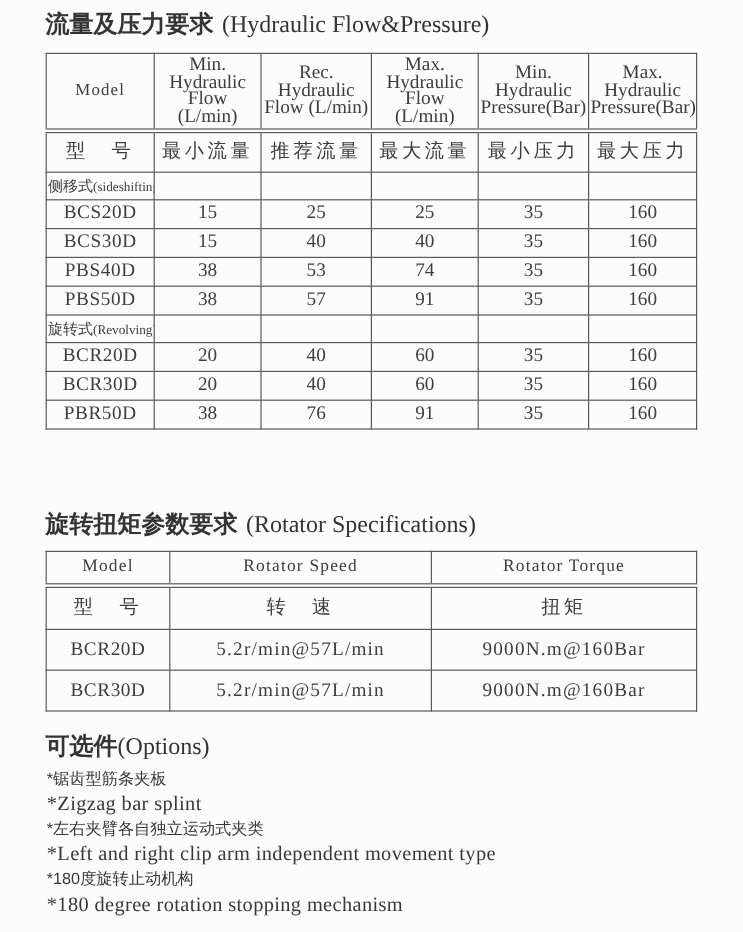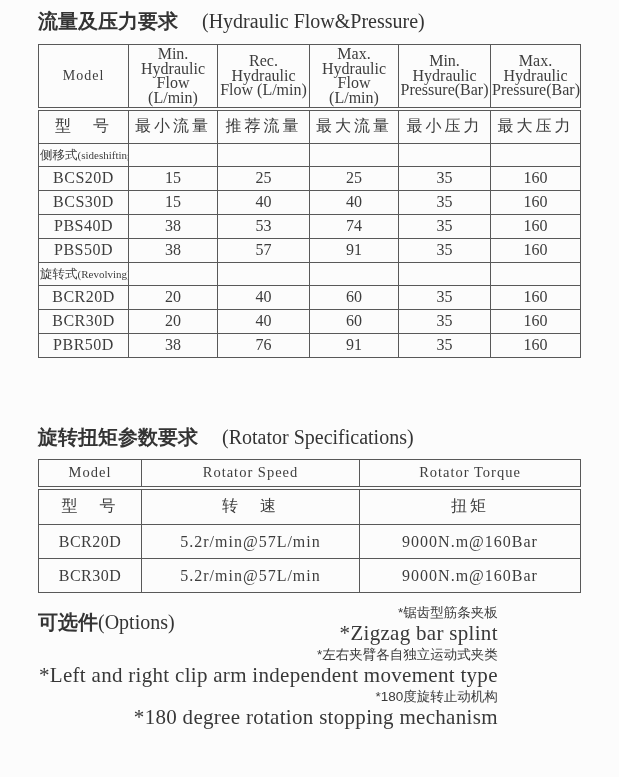--- a/index.html
+++ b/index.html
@@ -12,21 +12,21 @@
   }
   .page { position: relative; width: 619px; height: 777px; }
 
   
   .sec-title {
     position: absolute; left: 38px;
     font-size: 20px; line-height: 26px; white-space: nowrap;
     color: #343434;
   }
   .sec-title .zh { font-weight: bold; text-align: right; }
-  .sec-title .en { margin-left: 24px; }
+  .sec-title .en { margin-left: 7px; }
   .sec-title .en.tight { margin-left: 0; }
   #flow-title { top: 8px; }
   #rotator-title { top: 424px; }
   #options-title { top: 609px; }
 
   
   table.spec-table {
     position: absolute; left: 38px;
     border-collapse: collapse; table-layout: fixed;
     width: 542px;
@@ -66,27 +66,27 @@
   tr.group .gen { font-size: 11px; }
 
   
   tr.data { height: 24px; }
   tr.data td { font-size: 16px; }
   tr.data td.model { letter-spacing: 0.5px; }
   #rotator-table tr.data { height: 34px; }
   #rotator-table tr.data td.val { letter-spacing: 1px; }
 
   
-  .options { position: absolute; left: 39px; top: 602px; text-align: right; }
+  .options { position: absolute; left: 39px; top: 638px; }
   .opt { line-height: 21px; white-space: nowrap; color: #383838; }
   .opt.zh {
     font-family: "Liberation Sans", "DejaVu Sans", sans-serif;
     font-size: 13.5px;
   }
-  .opt.en { font-size: 21px; letter-spacing: 0.3px; }
+  .opt.en { font-size: 17px; letter-spacing: 0.3px; }
 </style>
 </head>
 <body>
 
 <div class="page">
 
   <div class="sec-title" id="flow-title">
     <span class="zh">流量及压力要求</span><span class="en">(Hydraulic Flow&amp;Pressure)</span>
   </div>
 

